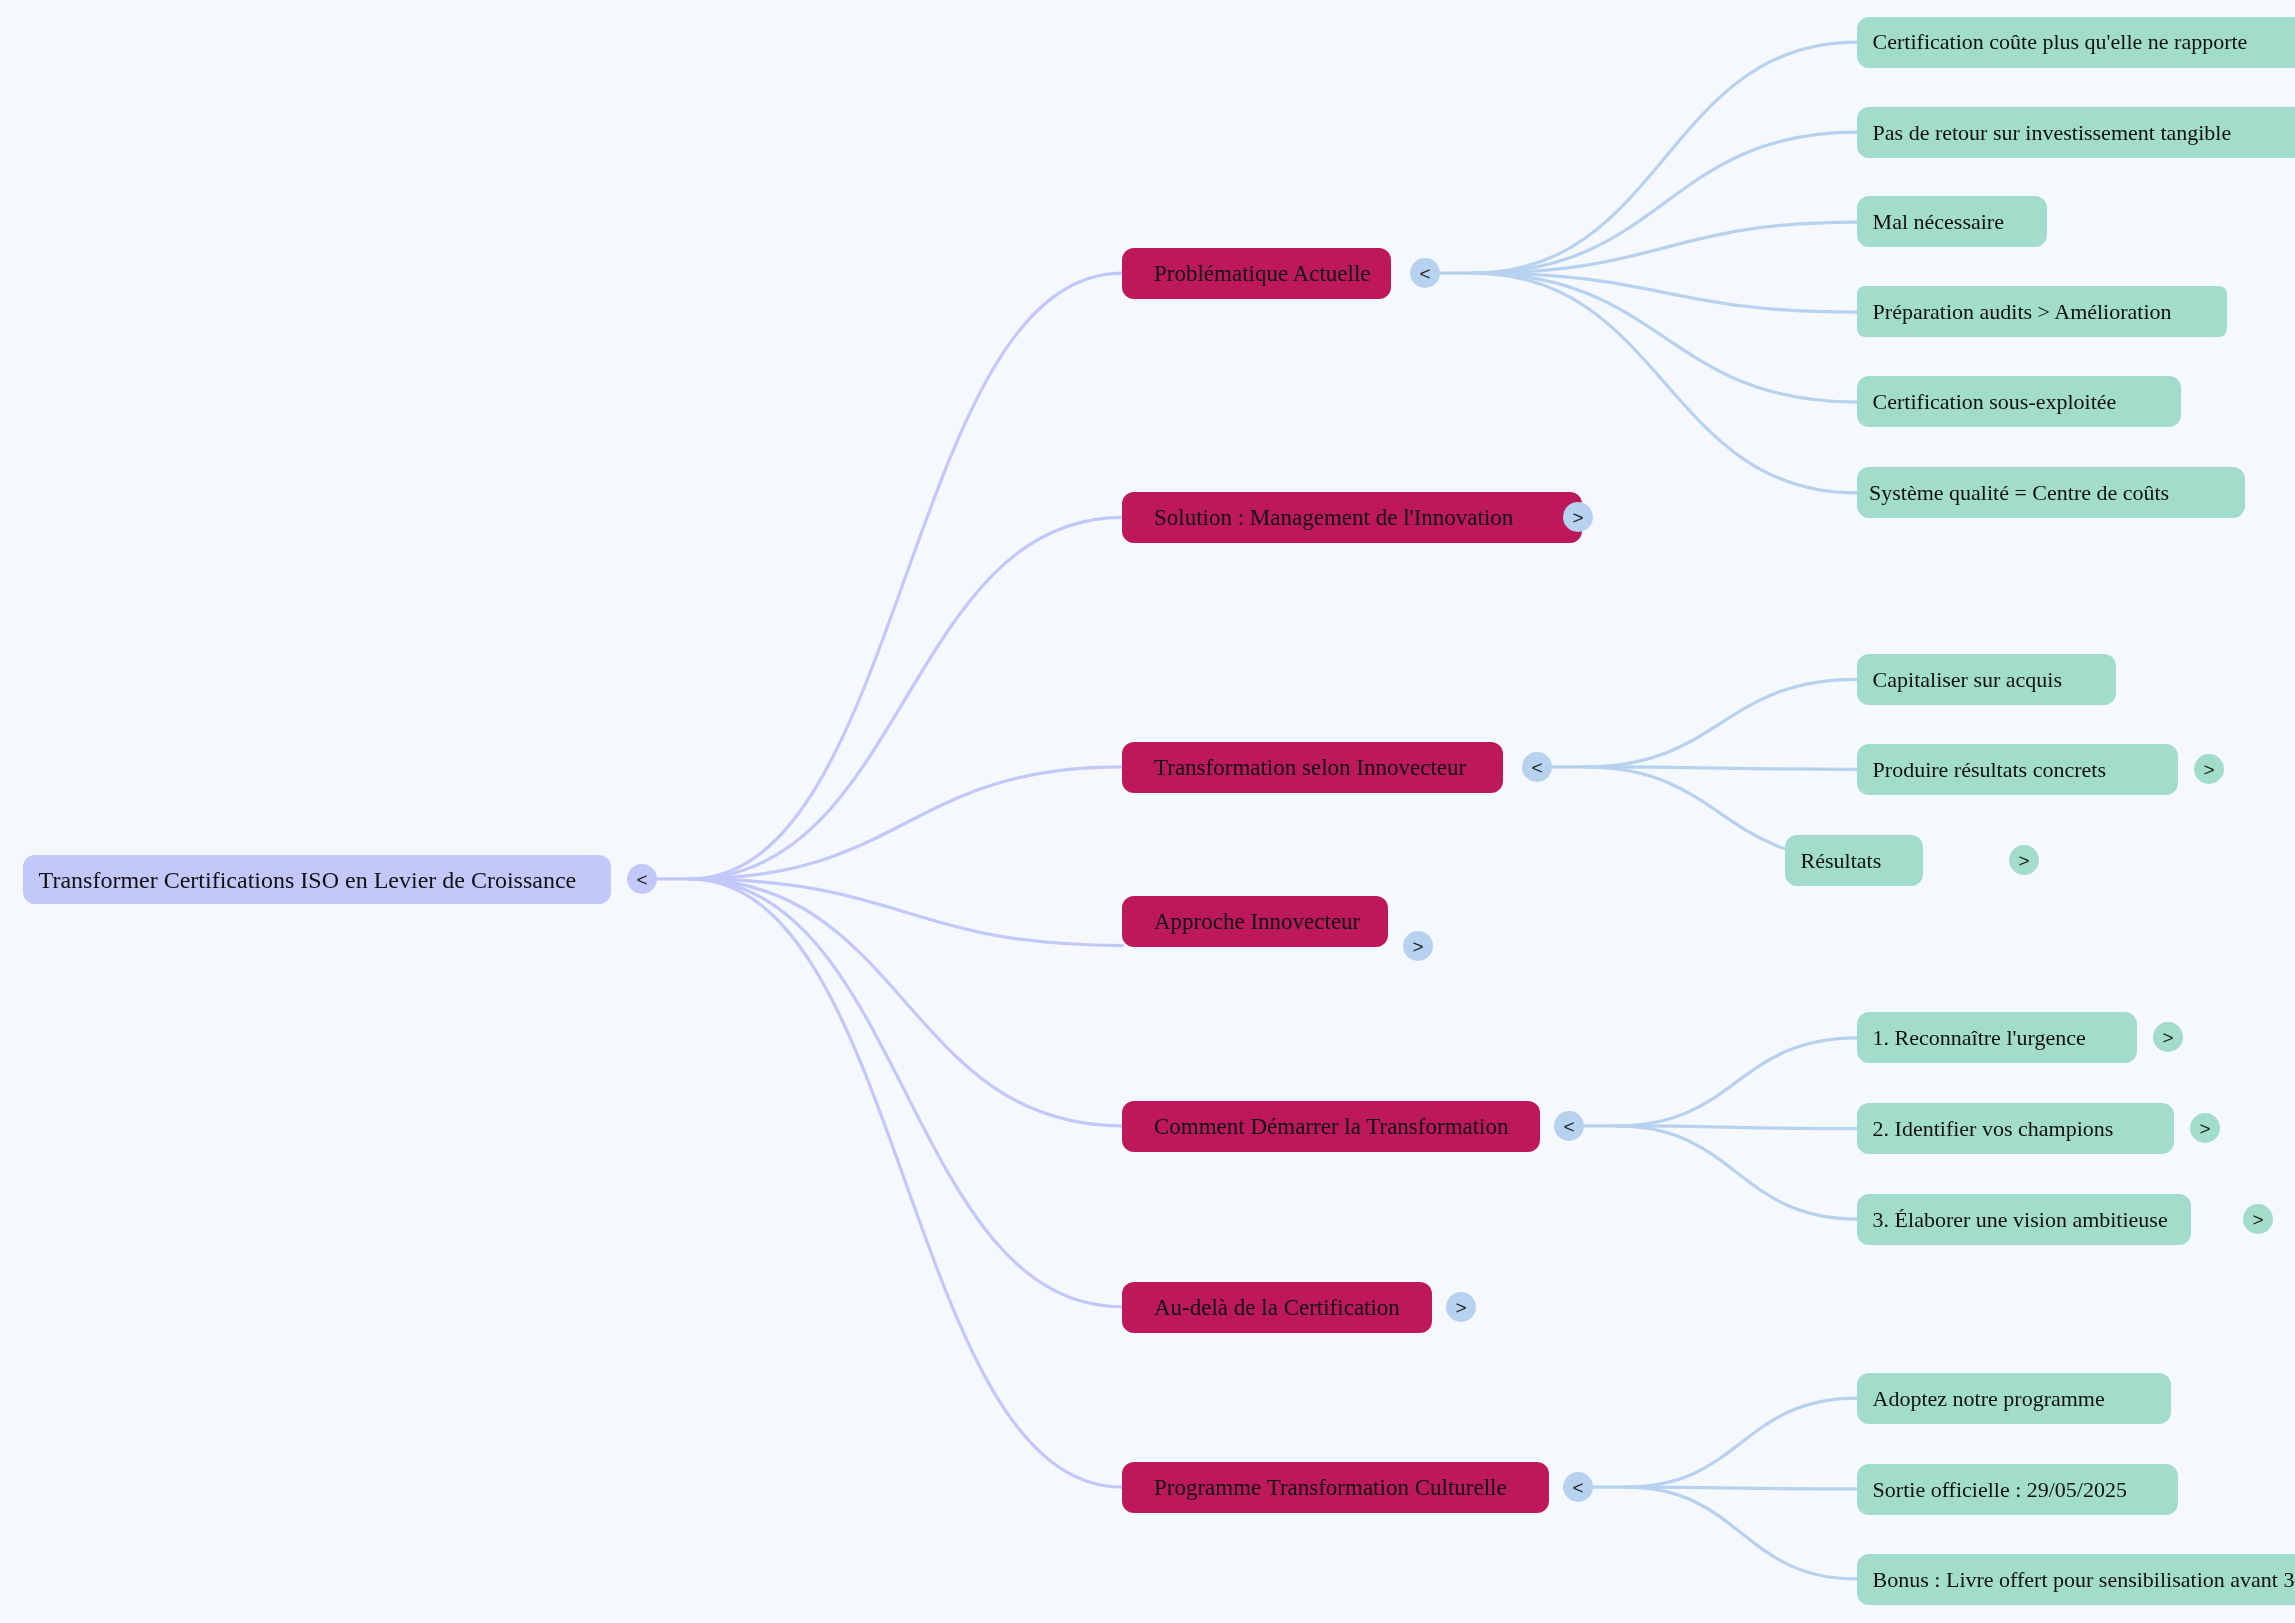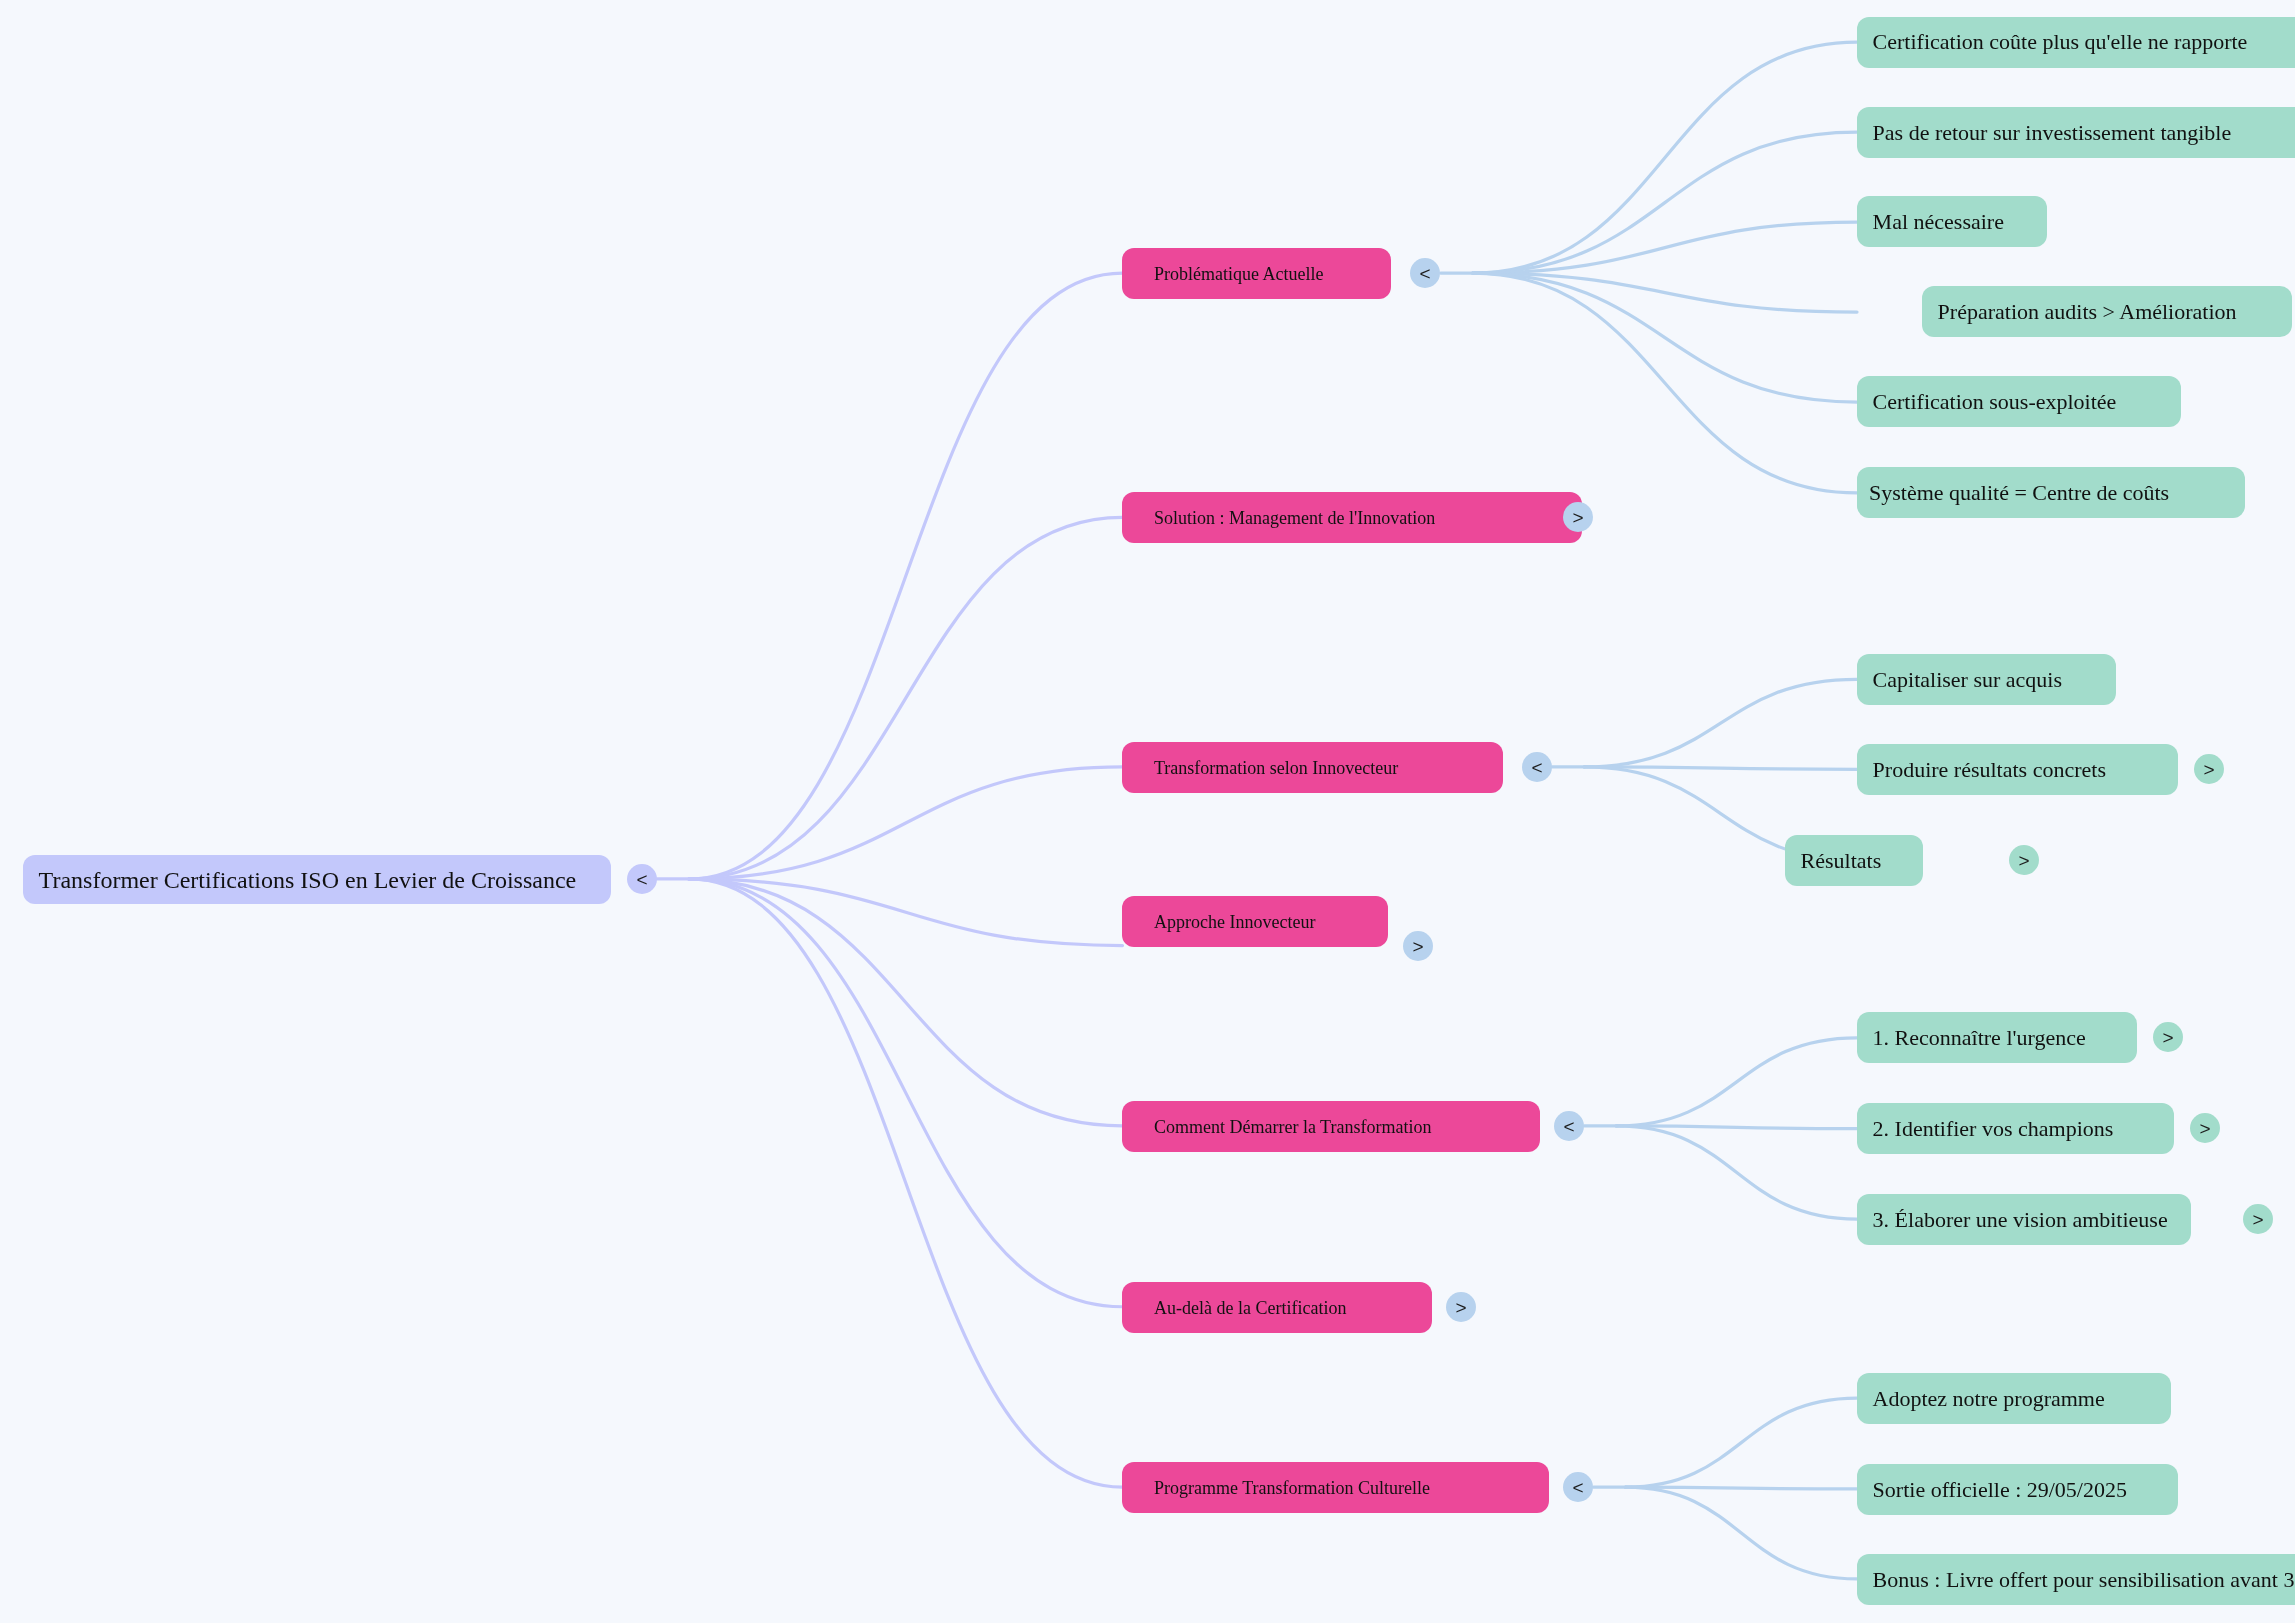--- a/index.html
+++ b/index.html
@@ -33,22 +33,22 @@
     padding: 0 15.6px;
     white-space: nowrap;
     color: #111111;
     line-height: 1;
   }
   .node-root {
     background: #c3c8fb;
     font-size: 24px;
   }
   .node-l1 {
-    background: #ec4899;
-    font-size: 18px;
+    background: #be185d;
+    font-size: 23px;
     padding-left: 32px;
   }
   .node-leaf {
     background: #a2dccb;
     font-size: 22px;
   }
   .toggle {
     position: absolute;
     display: flex;
     align-items: center;
@@ -99,21 +99,21 @@
       <path d="M3541,3240 C3793,3240 3793,3440 4045,3440" fill="none" stroke="#b7d2ee" stroke-width="7" stroke-linecap="round"></path>
     </svg>
   <div id="nodes">
       <div class="node node-root" style="left: 23px; top: 855px; width: 588px; height: 49px;">Transformer Certifications ISO en Levier de Croissance</div>
       <div class="toggle toggle-root" style="left: 627px; top: 864px; width: 30px; height: 30px;">&lt;</div>
       <div class="node node-l1" style="left: 1122px; top: 248px; width: 269px; height: 51px;">Problématique Actuelle</div>
       <div class="toggle toggle-l1" style="left: 1410px; top: 258px; width: 30px; height: 30px;">&lt;</div>
       <div class="node node-leaf" style="left: 1857px; top: 16.5px; width: 473px; height: 51px;">Certification coûte plus qu'elle ne rapporte</div>
       <div class="node node-leaf" style="left: 1857px; top: 107px; width: 457px; height: 51px;">Pas de retour sur investissement tangible</div>
       <div class="node node-leaf" style="left: 1857px; top: 196px; width: 190px; height: 51px;">Mal nécessaire</div>
-      <div class="node node-leaf" style="left: 1922px; top: 286px; width: 370px; height: 51px;">Préparation audits &gt; Amélioration</div>
+      <div class="node node-leaf" style="left: 1857px; top: 286px; width: 370px; height: 51px; border-radius: 8px;">Préparation audits &gt; Amélioration</div>
       <div class="node node-leaf" style="left: 1857px; top: 376px; width: 324px; height: 51px;">Certification sous-exploitée</div>
       <div class="node node-leaf" style="left: 1857px; top: 467px; width: 388px; height: 51px; padding-left: 12px;">Système qualité = Centre de coûts</div>
       <div class="node node-l1" style="left: 1122px; top: 492px; width: 460px; height: 51px;">Solution : Management de l'Innovation</div>
       <div class="toggle toggle-l1" style="left: 1563px; top: 502px; width: 30px; height: 30px;">&gt;</div>
       <div class="node node-l1" style="left: 1122px; top: 742px; width: 381px; height: 51px;">Transformation selon Innovecteur</div>
       <div class="toggle toggle-l1" style="left: 1522px; top: 752px; width: 30px; height: 30px;">&lt;</div>
       <div class="node node-leaf" style="left: 1857px; top: 654px; width: 259px; height: 51px;">Capitaliser sur acquis</div>
       <div class="node node-leaf" style="left: 1857px; top: 744px; width: 321px; height: 51px;">Produire résultats concrets</div>
       <div class="toggle toggle-leaf" style="left: 2194px; top: 754px; width: 30px; height: 30px;">&gt;</div>
       <div class="node node-leaf" style="left: 1785px; top: 835px; width: 138px; height: 51px;">Résultats</div>

